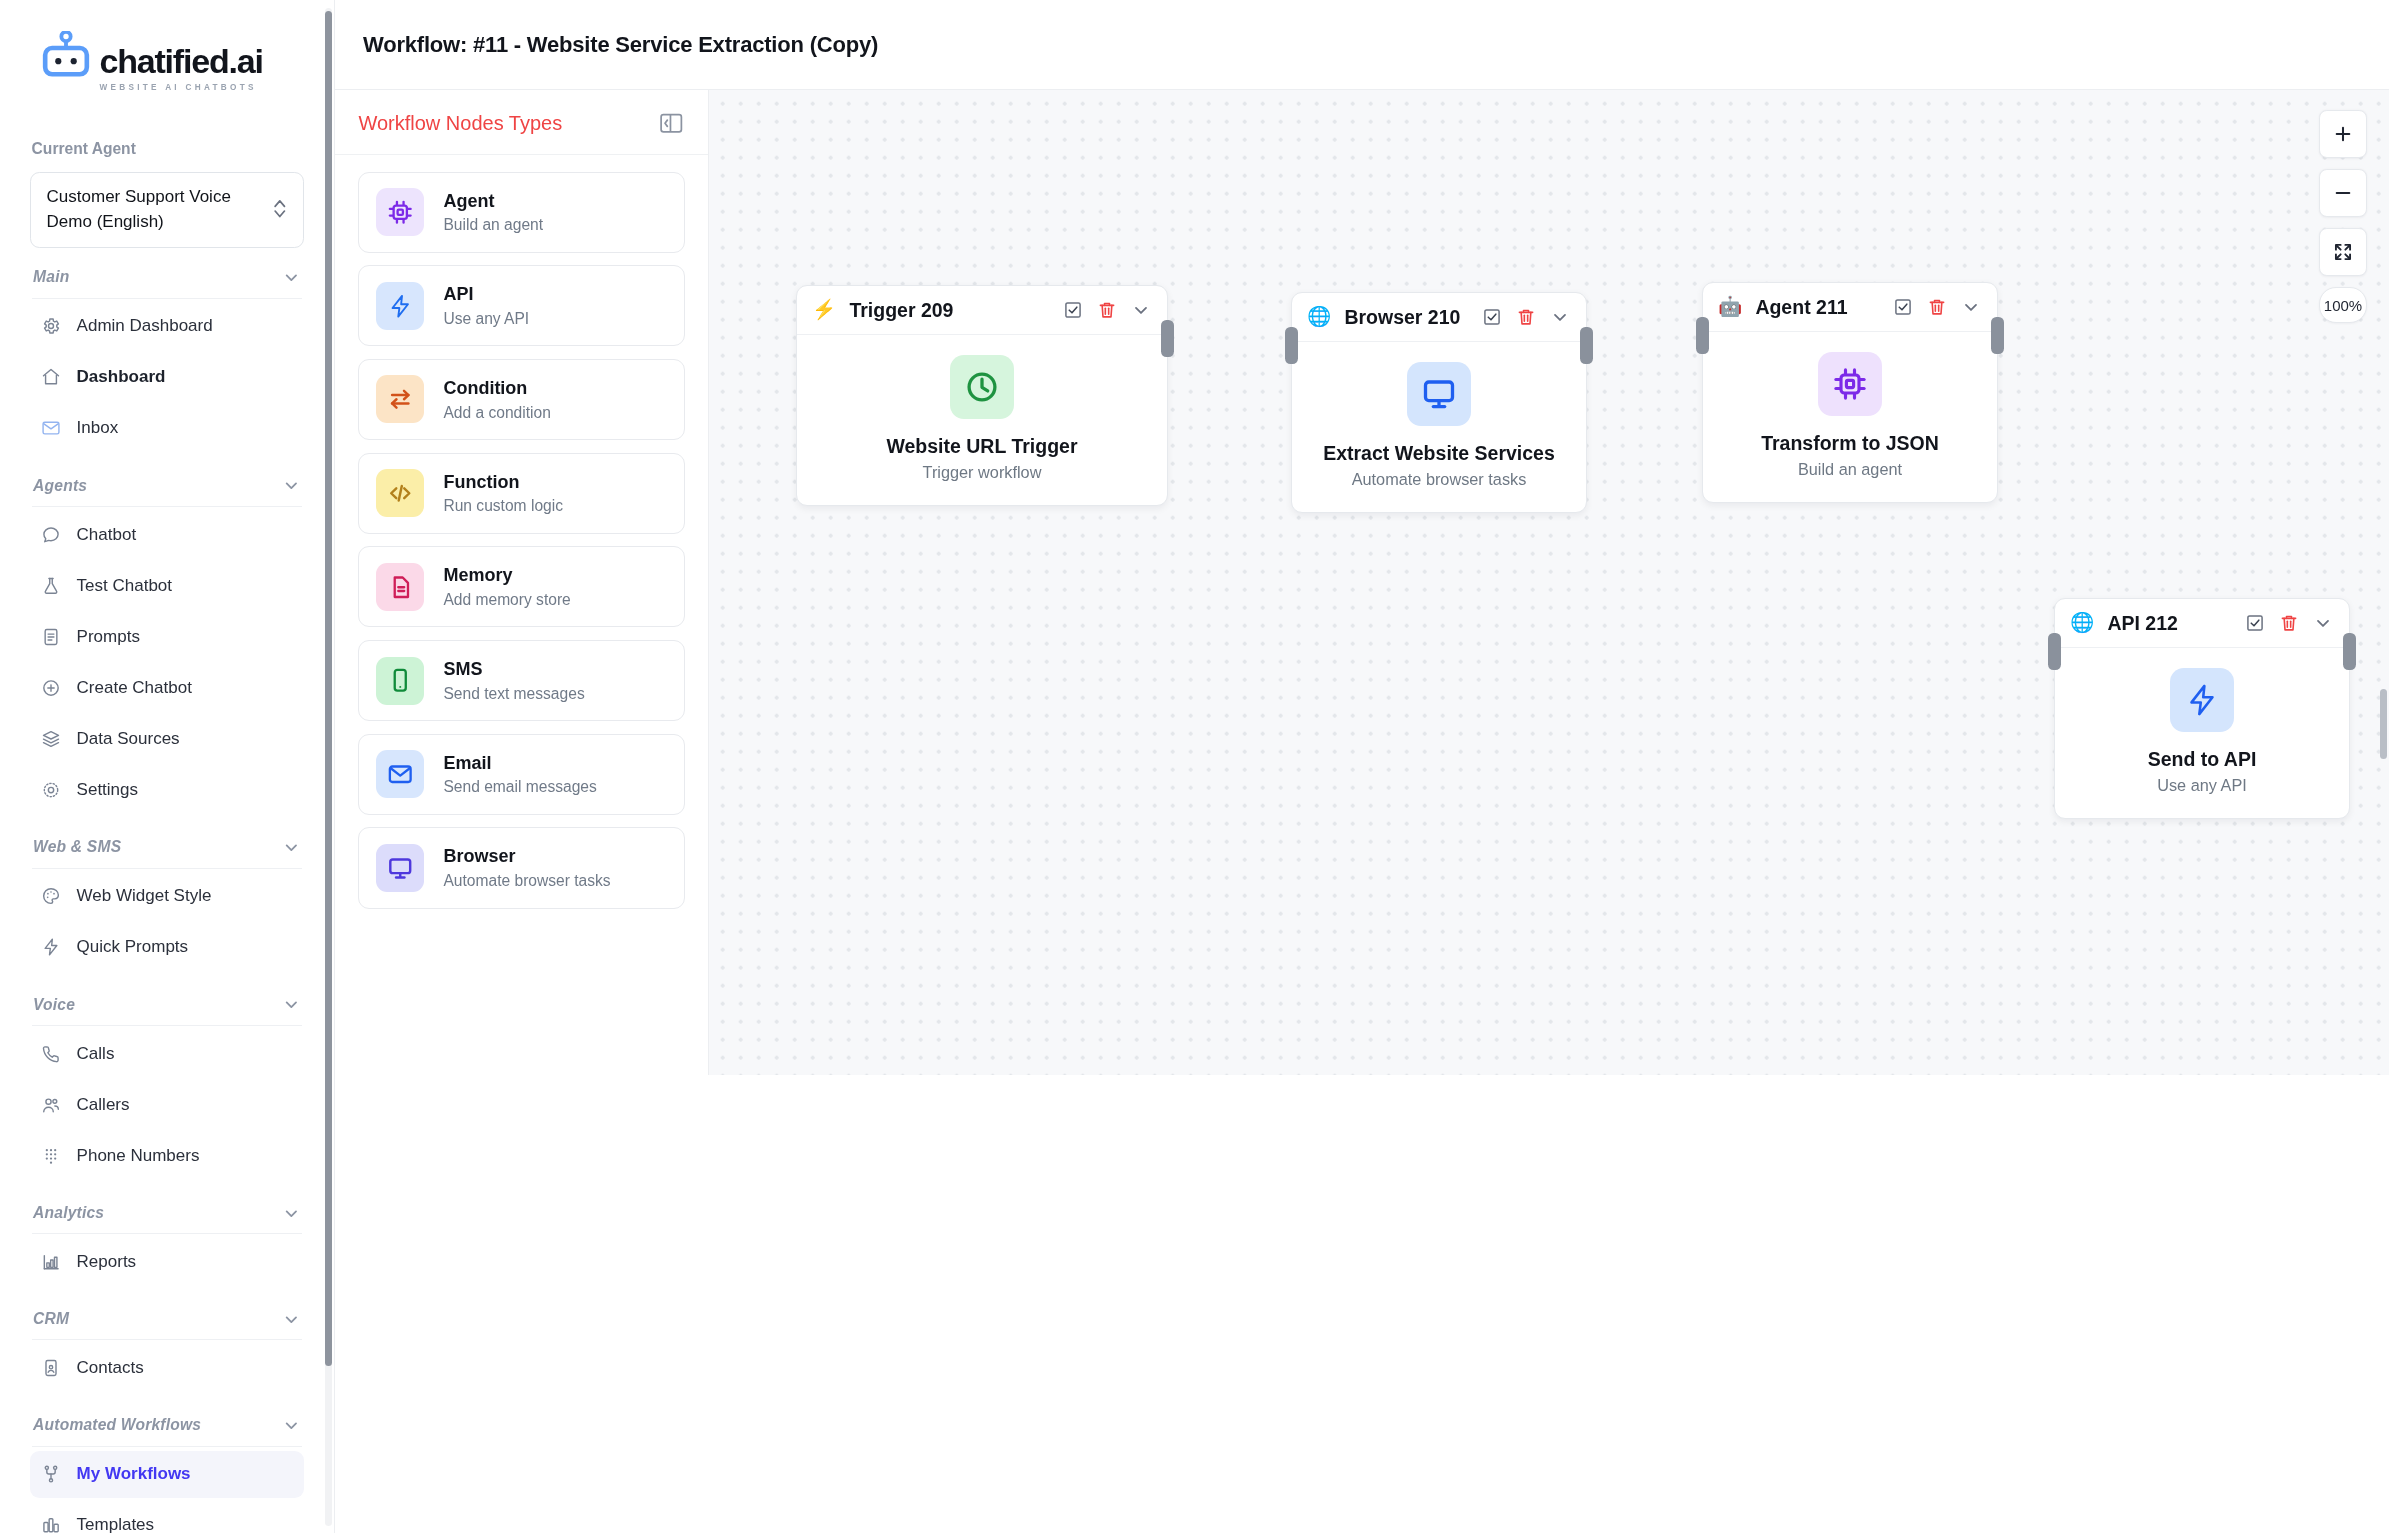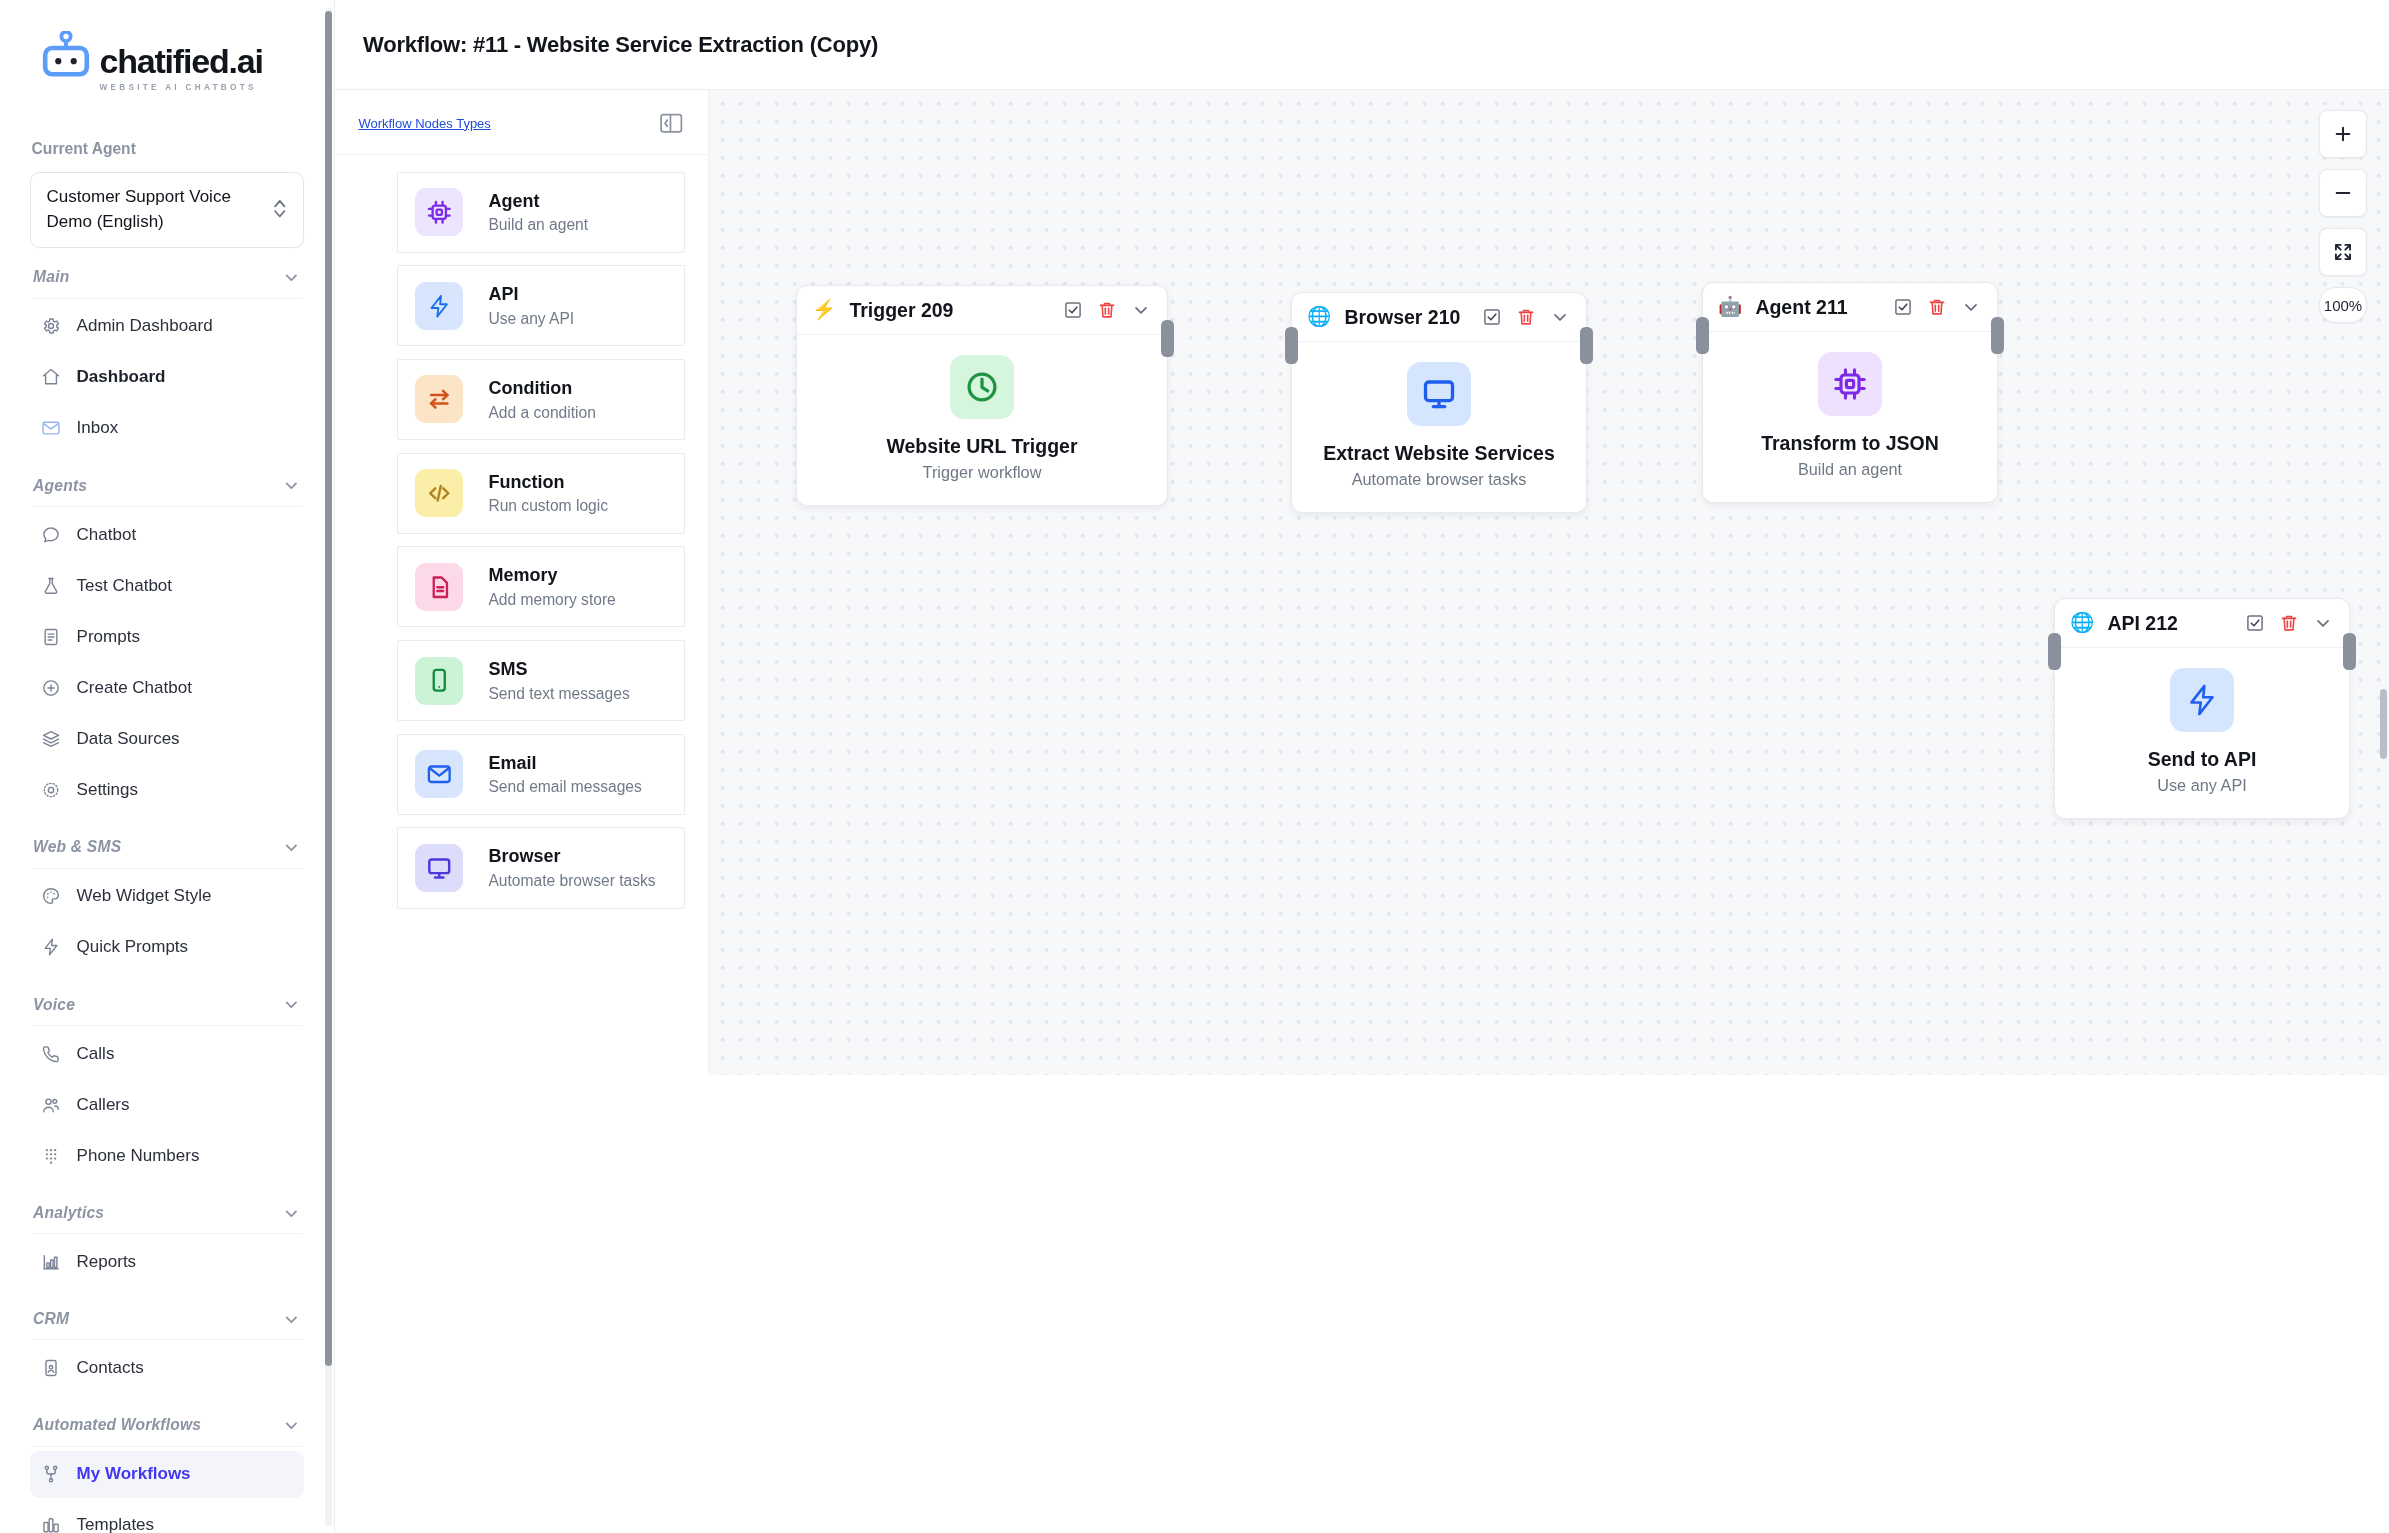--- a/index.html
+++ b/index.html
@@ -78,30 +78,29 @@
 
   
   .palette {
     width: 374px; flex: 0 0 374px; background: #fff;
     border-right: 0.8px solid #eceef1; display: flex; flex-direction: column;
   }
   .palette-head {
     display: flex; align-items: center; justify-content: space-between;
     padding: 20px 23.4px 17px 23.4px; border-bottom: 0.8px solid #eff1f3;
   }
-  .palette-head-title { font-size: 13px; color: #1d4ed8; text-decoration: underline; }
+  .palette-head-title { font-size: 20px; color: #ef4444; }
   .collapse-btn { width: 26.5px; height: 26.5px; color: #8b93a1; cursor: pointer; }
   .collapse-btn svg { width: 26.5px; height: 26.5px; display: block; }
 
   .palette-list { padding: 17px 23.4px; display: flex; flex-direction: column; gap: 12.5px; }
   .ncard {
-    border: 0.8px solid #e8eaee; border-radius: 2px; background: #fff;
-    padding: 15.6px 17px; display: flex; align-items: center; gap: 25px;
+    border: 0.8px solid #e8eaee; border-radius: 11px; background: #fff;
+    padding: 15.6px 17px; display: flex; align-items: center; gap: 19px;
     cursor: grab;
-    margin-left: 39px;
   }
   .ncard-ico {
     width: 48px; height: 48px; flex: 0 0 48px; border-radius: 11px;
     display: flex; align-items: center; justify-content: center;
   }
   .ncard-ico svg { width: 26.5px; height: 26.5px; display: block; }
   .ncard-title { font-size: 18px; font-weight: 700; color: #12151c; line-height: 1.25; }
   .ncard-desc { font-size: 15.6px; color: #707a88; margin-top: 3.1px; line-height: 1.25; }
 
   

